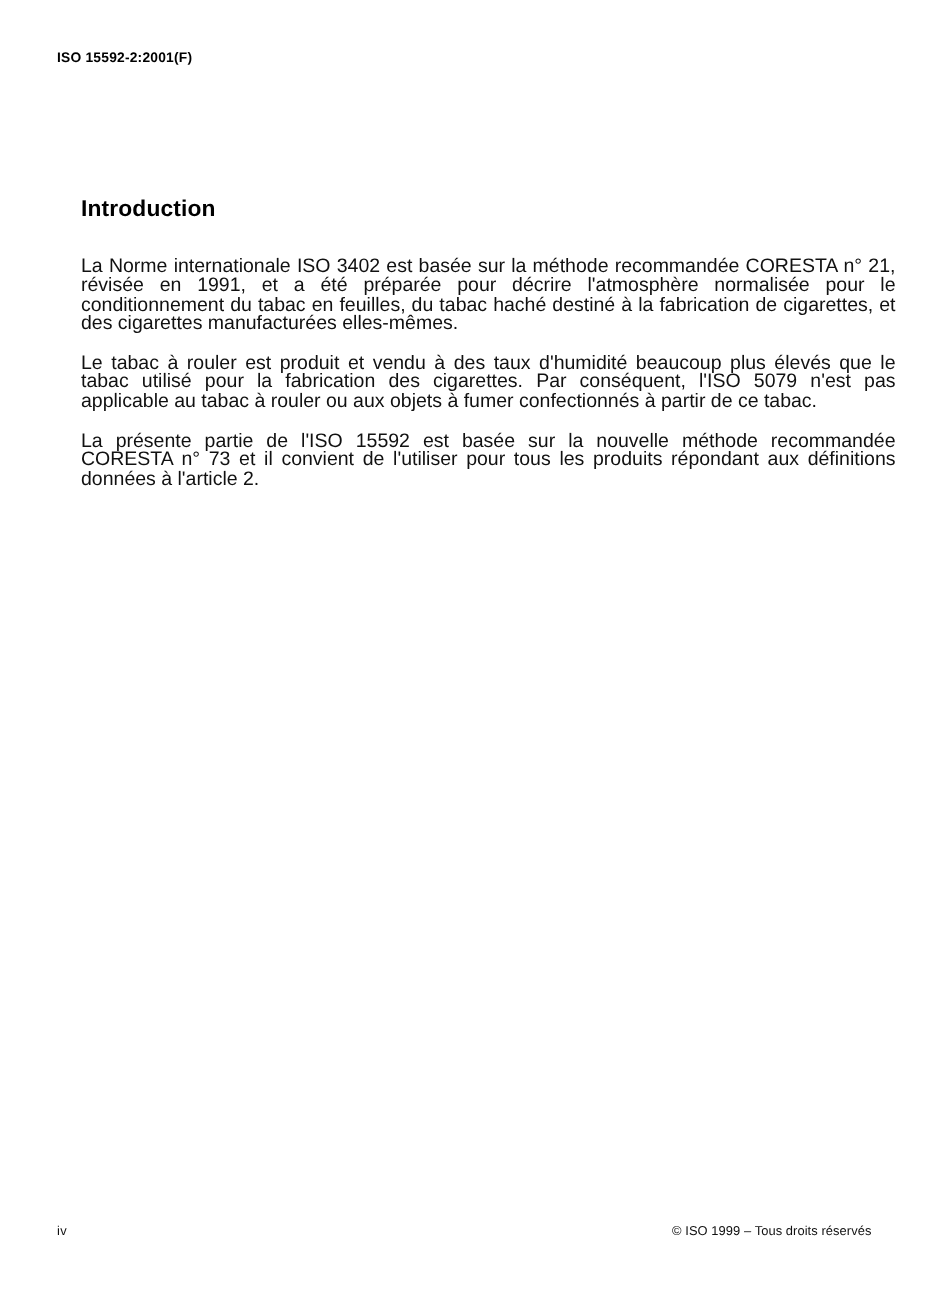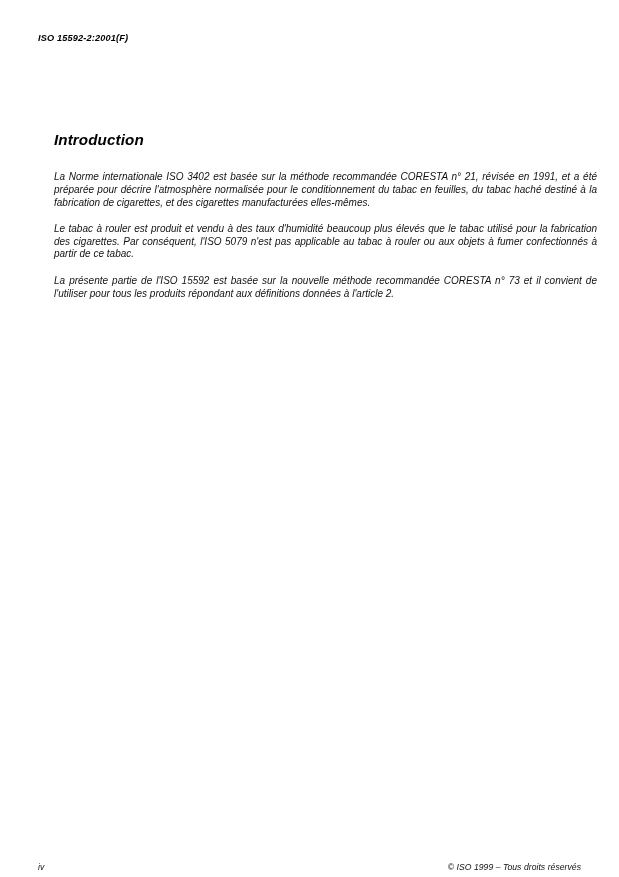--- a/index.html
+++ b/index.html
@@ -8,21 +8,20 @@
     background: #ffffff;
   }
   .page {
     position: relative;
     width: 619px;
     height: 877px;
     background: #ffffff;
     overflow: hidden;
     font-family: "Liberation Sans", sans-serif;
     color: #0a0a0a;
-    font-style: italic;
     -webkit-font-smoothing: antialiased;
   }
   
   .doc-header {
     position: absolute;
     left: 38px;
     top: 33px;
     font-size: 9.2px;
     font-weight: bold;
     letter-spacing: 0.15px;
@@ -38,35 +37,35 @@
   }
   .section-title {
     font-size: 15.2px;
     font-weight: bold;
     letter-spacing: 0.1px;
     color: #000000;
     margin: 0 0 23px 0;
     line-height: 1.15;
   }
   .para {
-    font-size: 10px;
+    font-size: 13px;
     line-height: 12.6px;
     text-align: justify;
     text-justify: inter-word;
     margin: 0 0 14px 0;
     color: #111111;
     hyphens: none;
   }
   .para:last-child { margin-bottom: 0; }
   
   .doc-footer {
     position: absolute;
     left: 38px;
     right: 38px;
-    top: 862px;
+    top: 815px;
     display: flex;
     align-items: flex-end;
     justify-content: space-between;
     font-size: 8.6px;
     color: #111111;
   }
   .folio { letter-spacing: 0.2px; }
   .copyright { letter-spacing: 0.05px; white-space: nowrap; }
 </style>
 </head>

